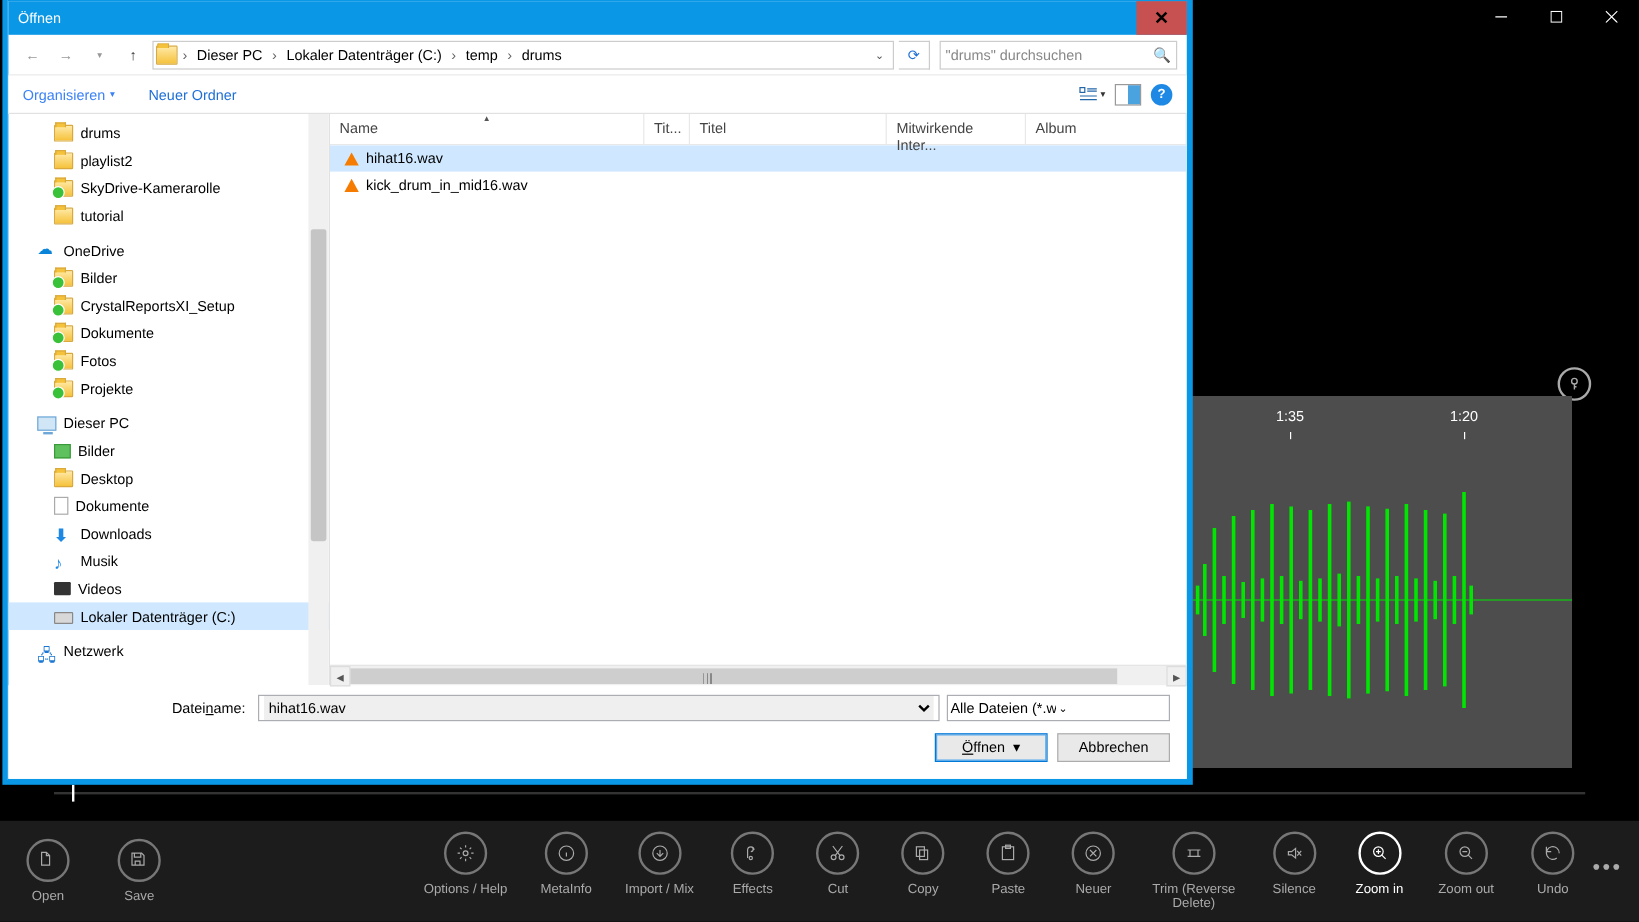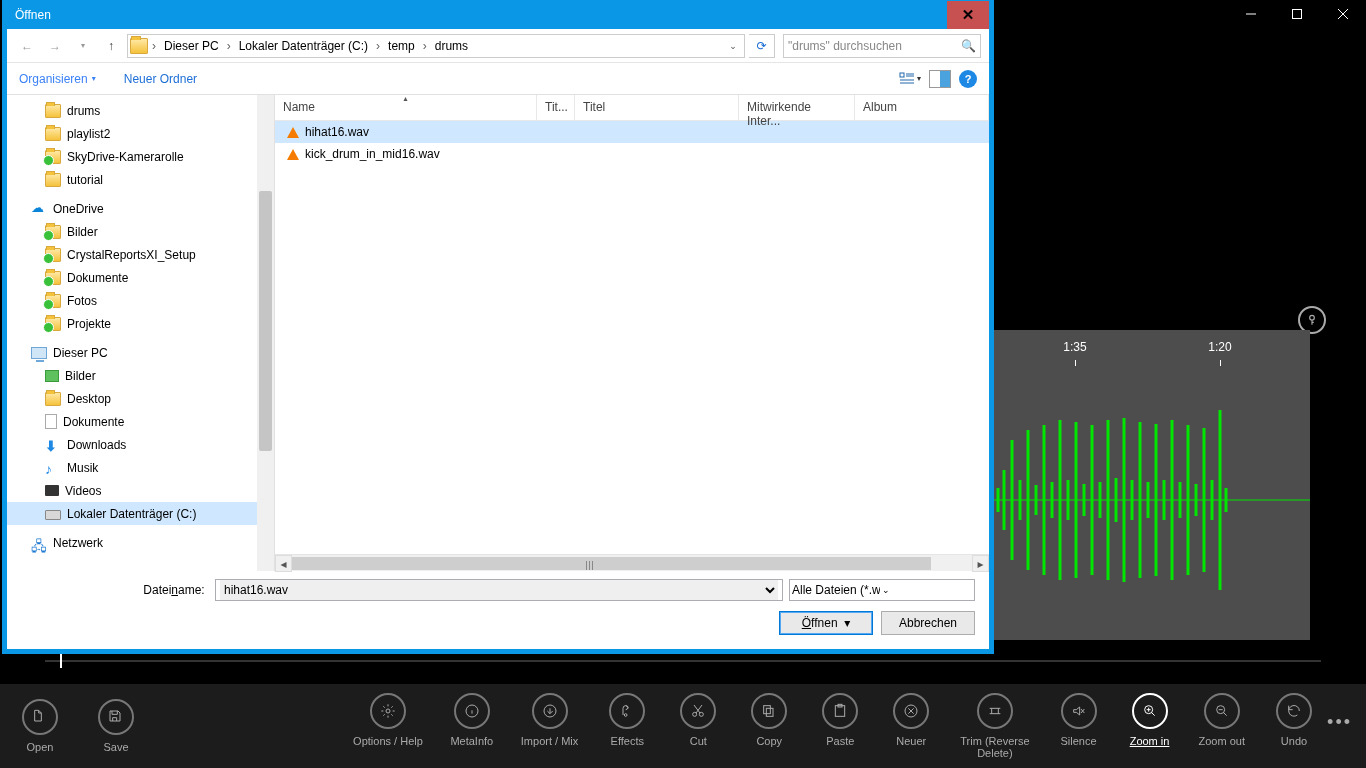--- a/index.html
+++ b/index.html
@@ -23,21 +23,21 @@
 
 
 .scrub { position:absolute; left:45px; right:45px; top:660px; height:2px; background:#333; }
 .scrub-thumb { position:absolute; left:60px; top:654px; width:2px; height:14px; background:#fff; }
 
 
 .bottombar { position:absolute; left:0; right:0; bottom:0; height:84px; background:#1c1c1c; display:flex; align-items:center; }
 .bbar-left { display:flex; gap:32px; padding-left:18px; }
 .bbar-right { display:flex; gap:27px; margin-left:auto; padding-right:50px; }
 .tbtn { display:flex; flex-direction:column; align-items:center; gap:6px; color:#aaa; cursor:pointer; min-width:44px; }
-.tbtn.active { color:#fff;text-decoration:underline; }
+.tbtn.active { color:#fff; }
 .tbtn .circ { width:36px; height:36px; border:2px solid #777; border-radius:50%; display:flex; align-items:center; justify-content:center; }
 .tbtn.active .circ { border-color:#fff; }
 .tbtn .lbl { font-size:11px; text-align:center; white-space:pre-line; line-height:1.1; }
 .tbtn svg { width:16px; height:16px; stroke:#aaa; fill:none; stroke-width:1.5; }
 .tbtn.active svg { stroke:#fff; }
 .more-dots { position:absolute; right:14px; top:28px; color:#aaa; font-size:18px; letter-spacing:2px; }
 
 
 .dlg { position:absolute; left:6px; top:0; width:984px; height:650px; background:#fff; border:1px solid #0997e6; box-shadow:0 0 0 4px #0997e6; }
 .dlg-titlebar { height:28px; background:#0997e6; color:#fff; display:flex; align-items:center; padding-left:8px; font-size:12px; }

